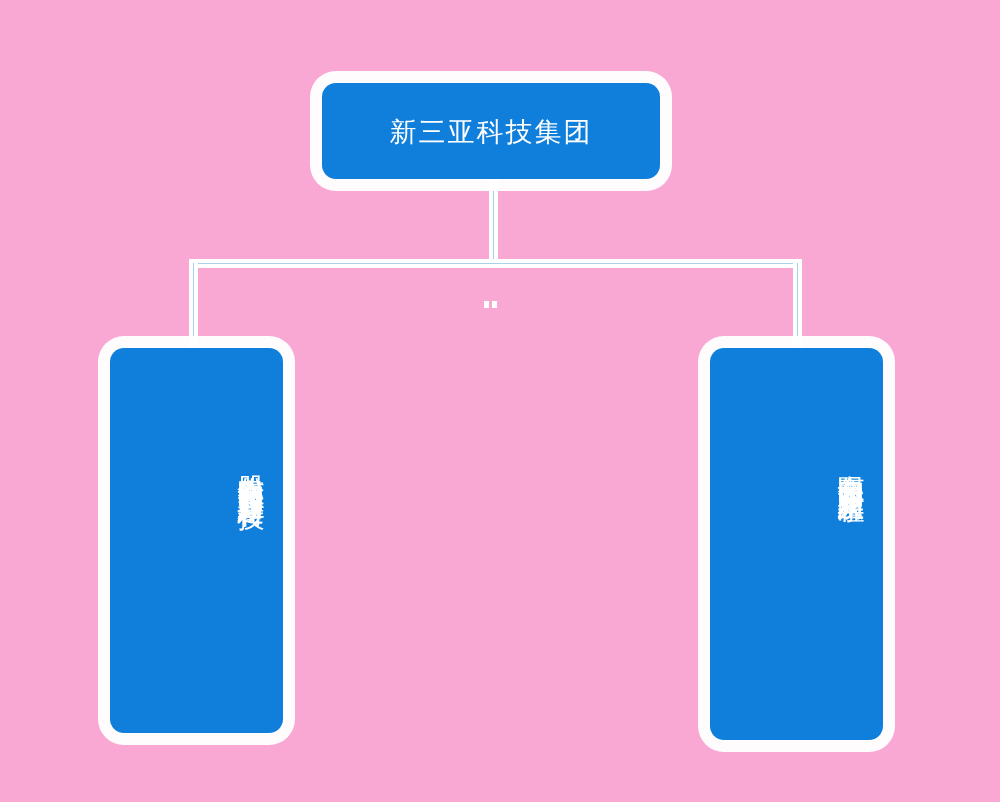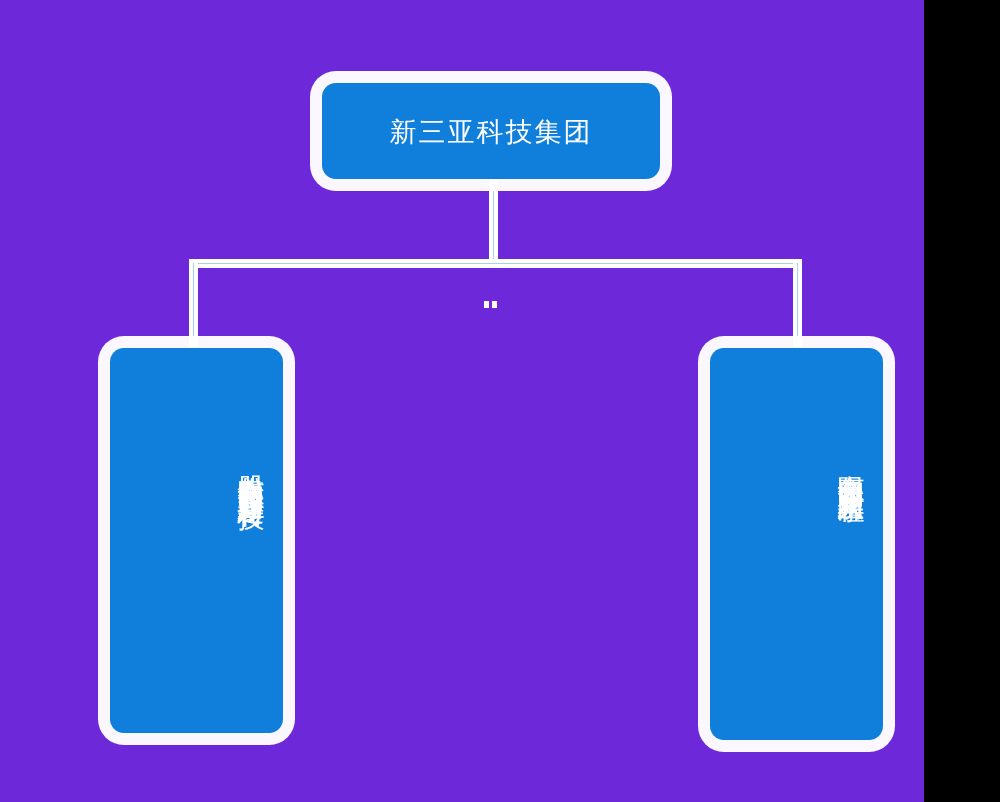--- a/index.html
+++ b/index.html
@@ -7,23 +7,23 @@
     margin: 0;
     padding: 0;
     background: #000000;
   }
   body {
     font-family: "DejaVu Sans", "Liberation Sans", sans-serif;
   }
 
   #chart-canvas {
     position: relative;
-    width: 924px;
+    width: 1000px;
     height: 802px;
-    background: #6d28d9;
+    background: #f9a8d4;
     overflow: hidden;
   }
 
   
   .connector {
     position: absolute;
     background: #ffffff;
   }
   .connector-inner {
     position: absolute;

